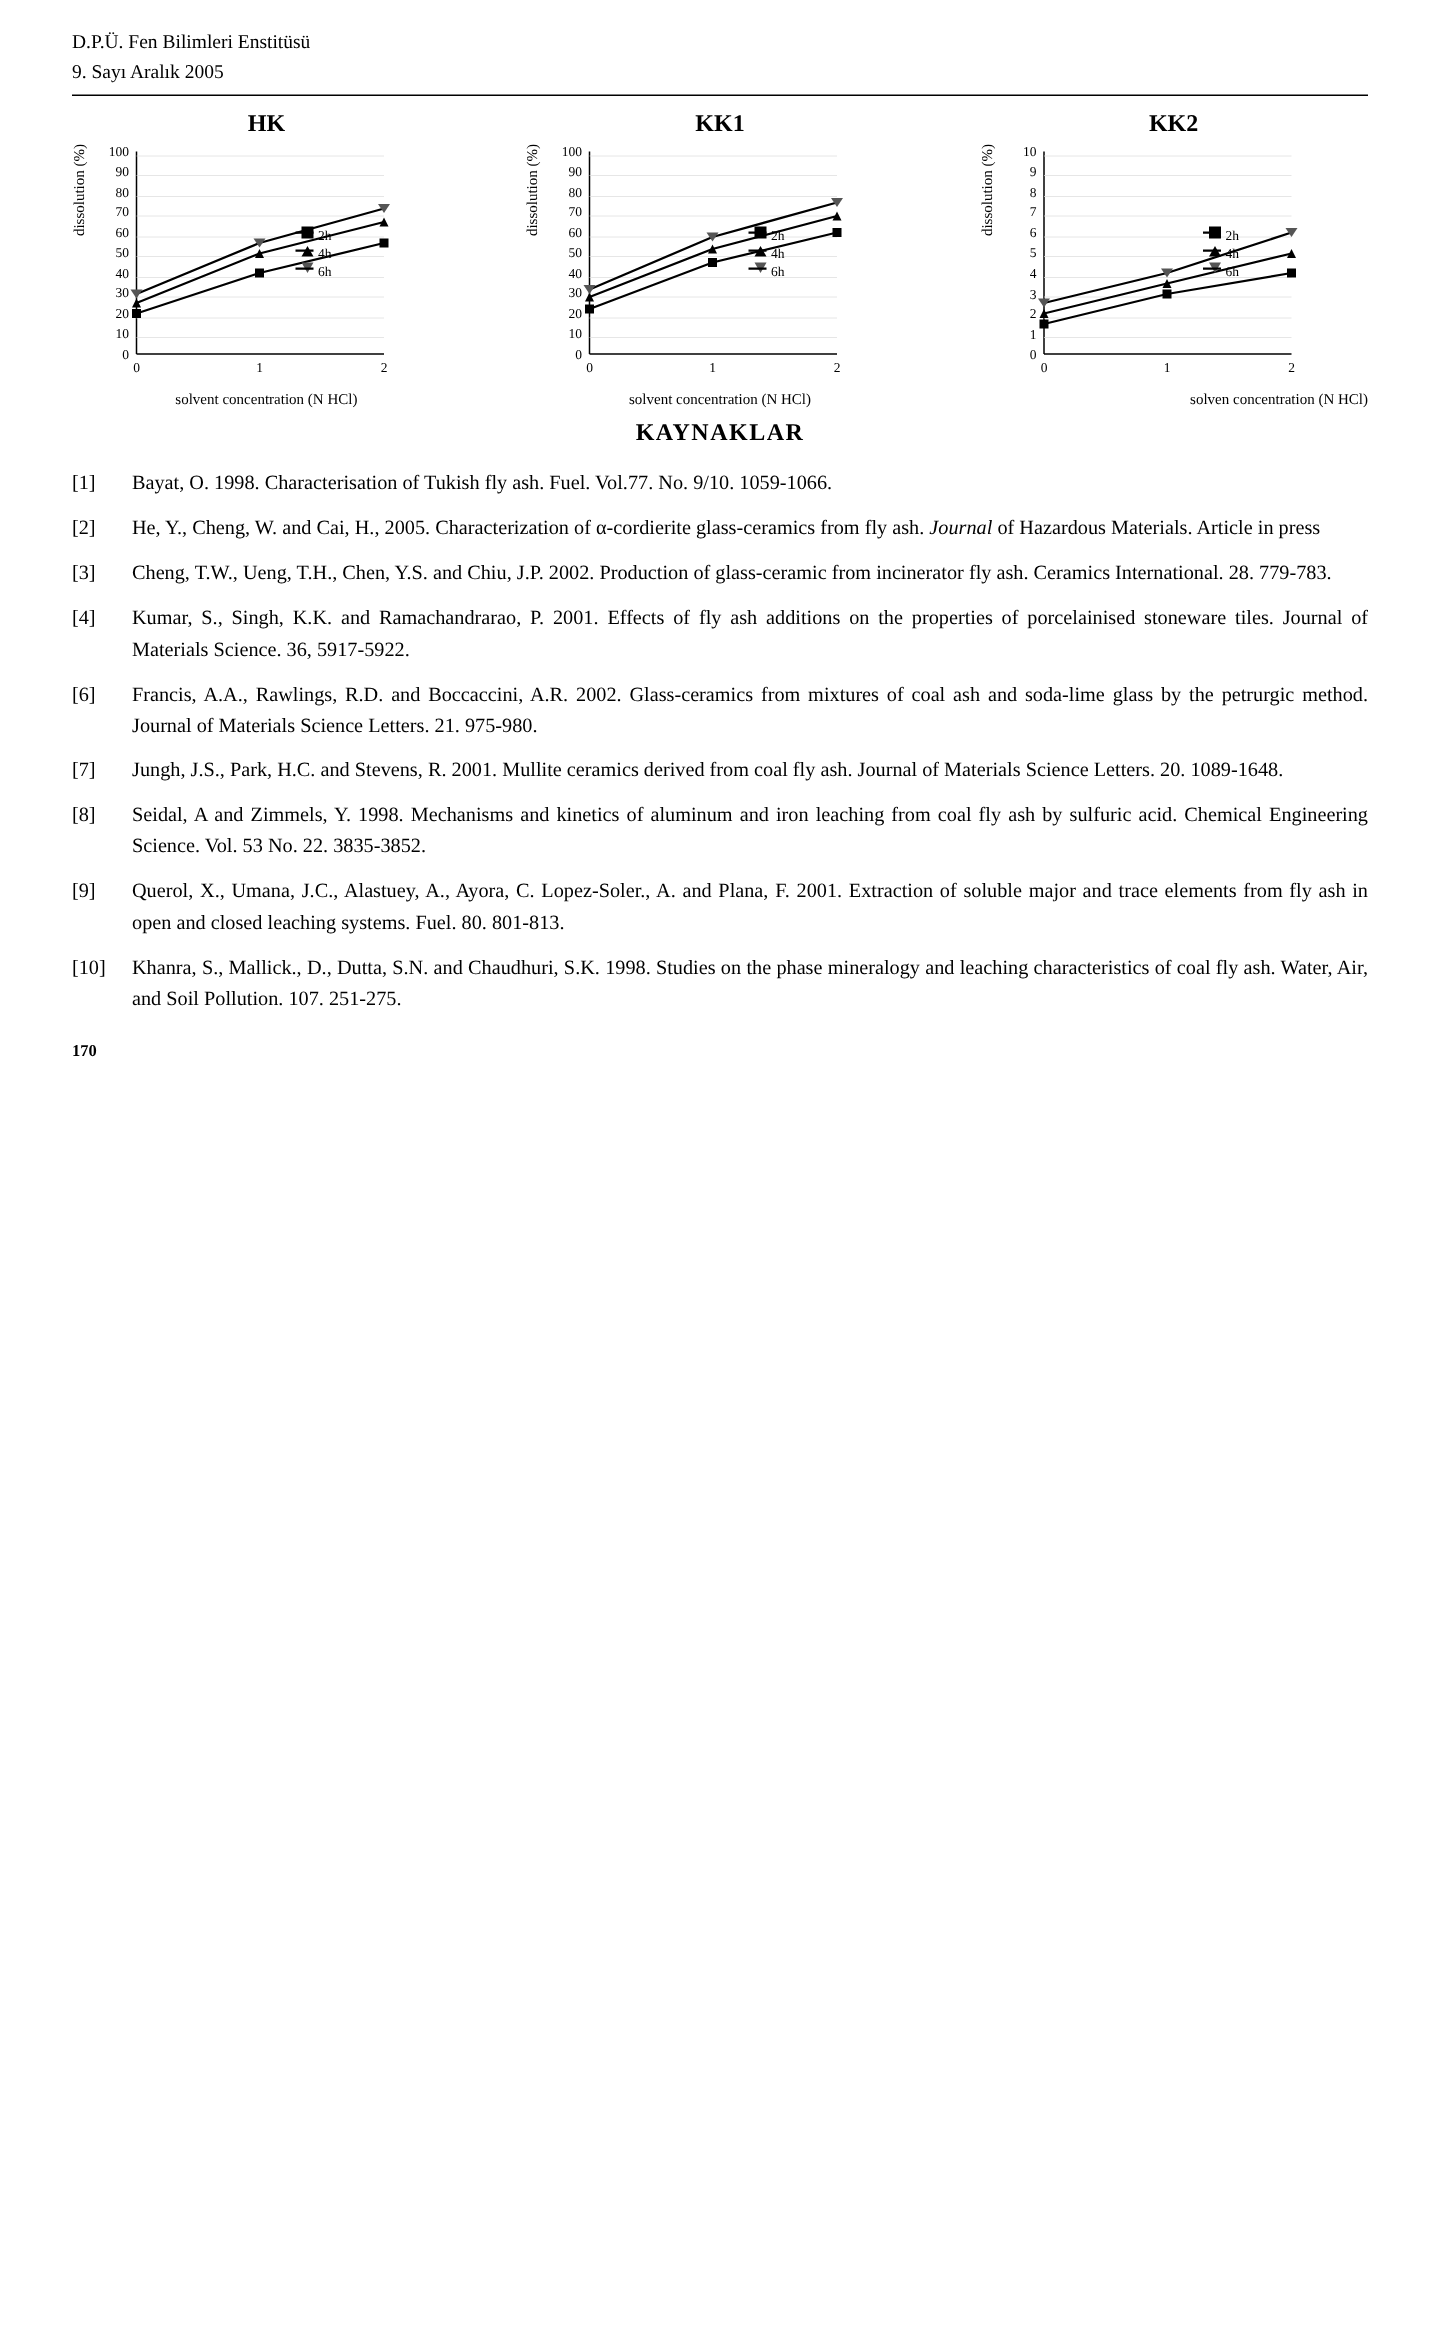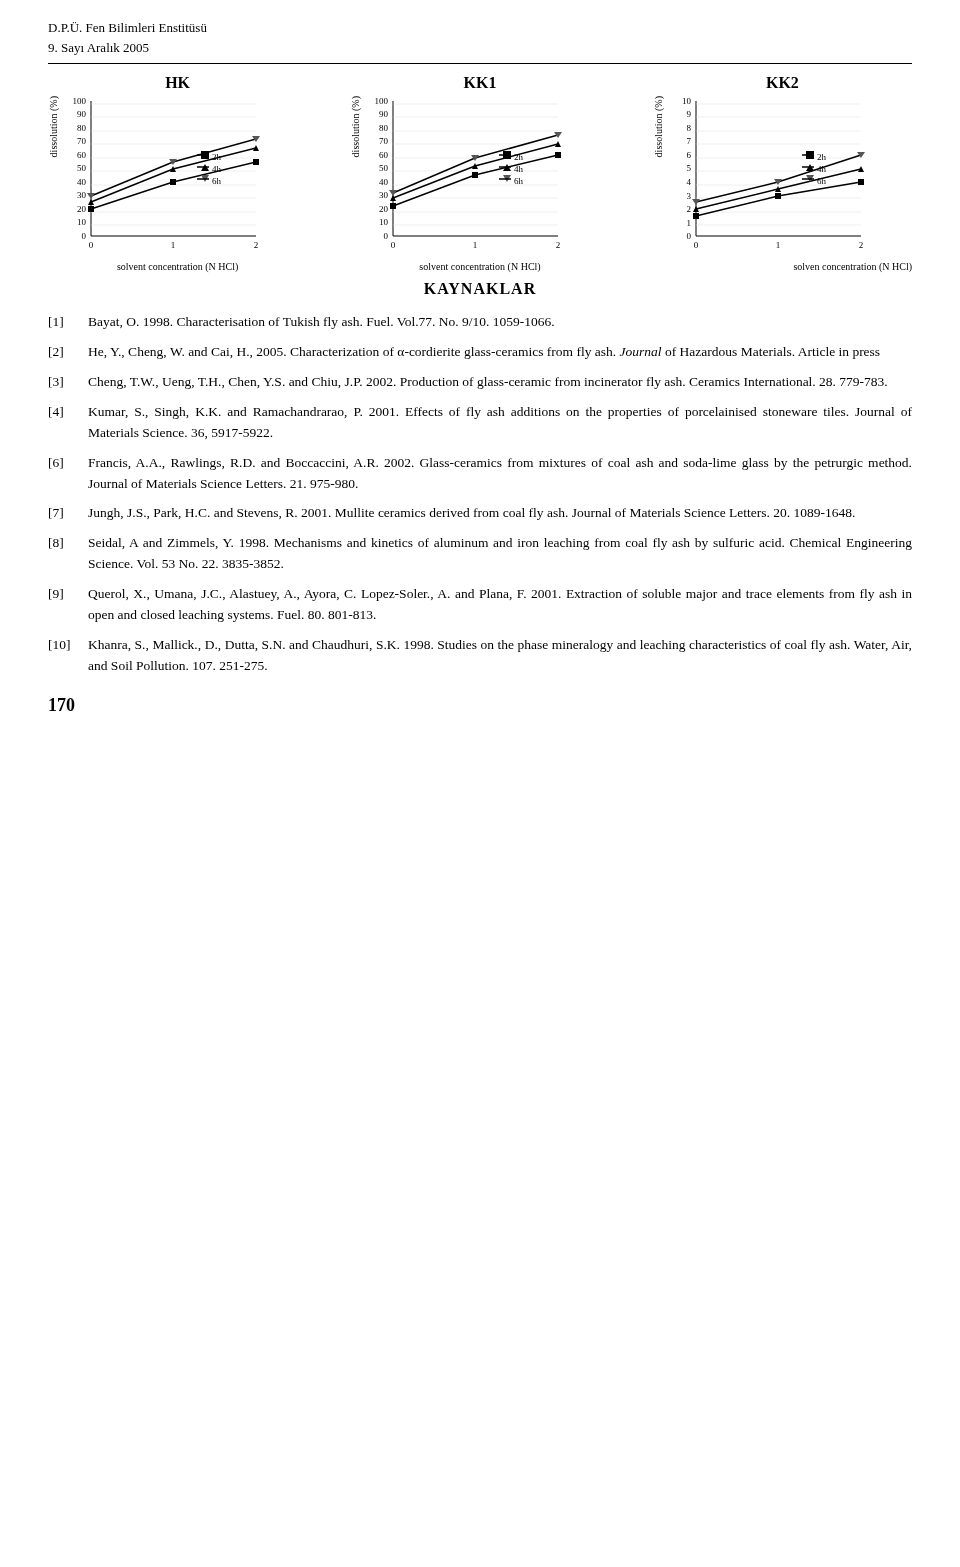--- a/index.html
+++ b/index.html
@@ -88,21 +88,21 @@
       min-width: 40px;
       font-weight: normal;
     }
     .ref-text {
       flex: 1;
     }
 
     
     .footer {
       margin-top: 18px;
-      font-size: 18px;
+      font-size: 11px;
       font-weight: bold;
     }
   </style>
 </head>
 <body>
 
 <div class="page">
 
   <div class="header">
     <div class="header-left">

